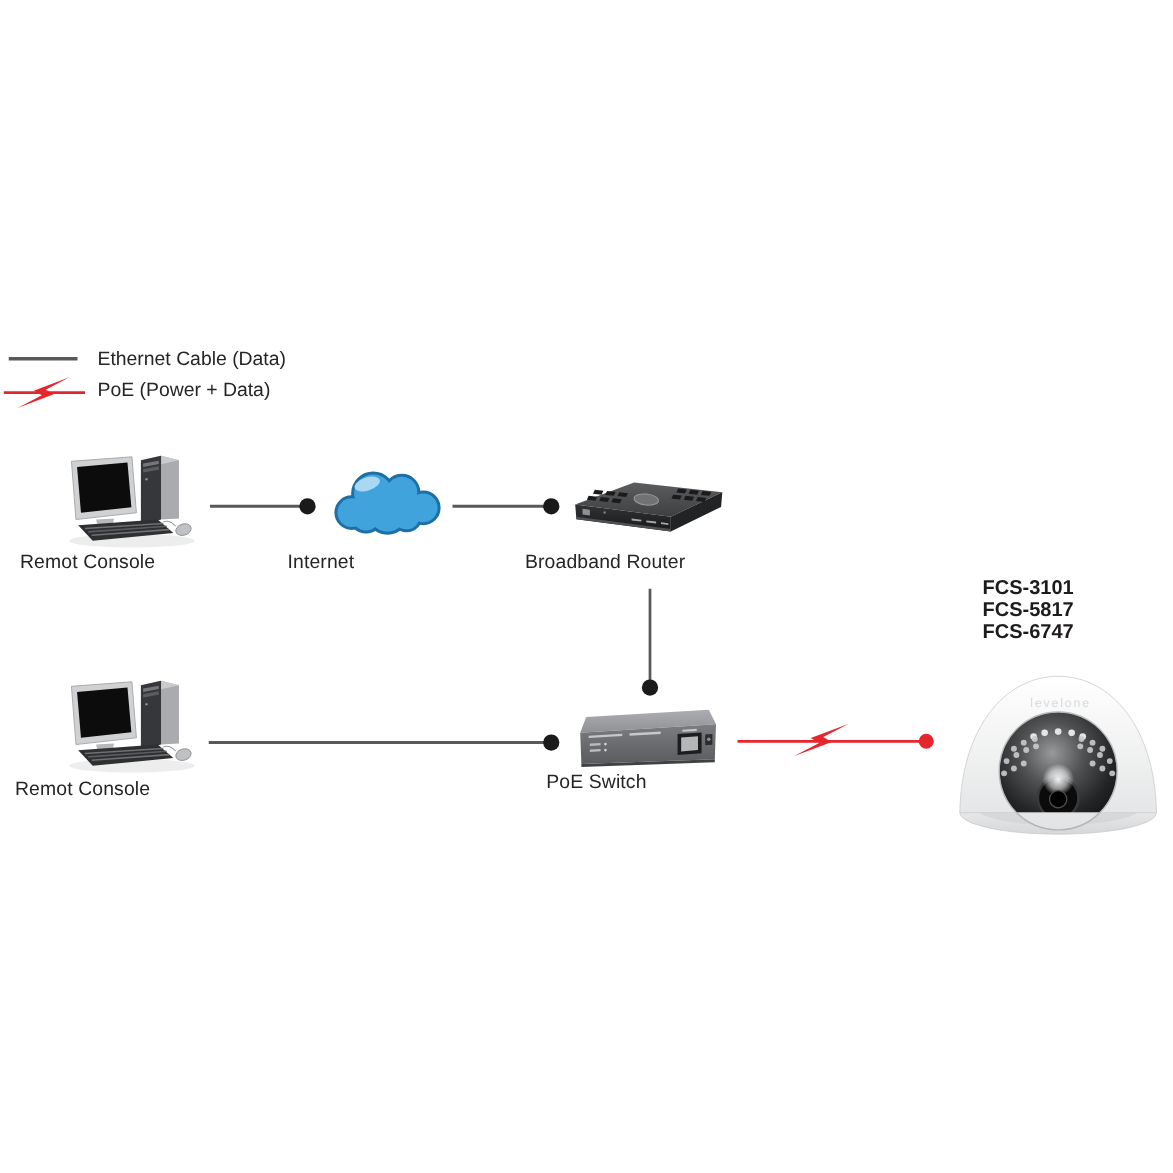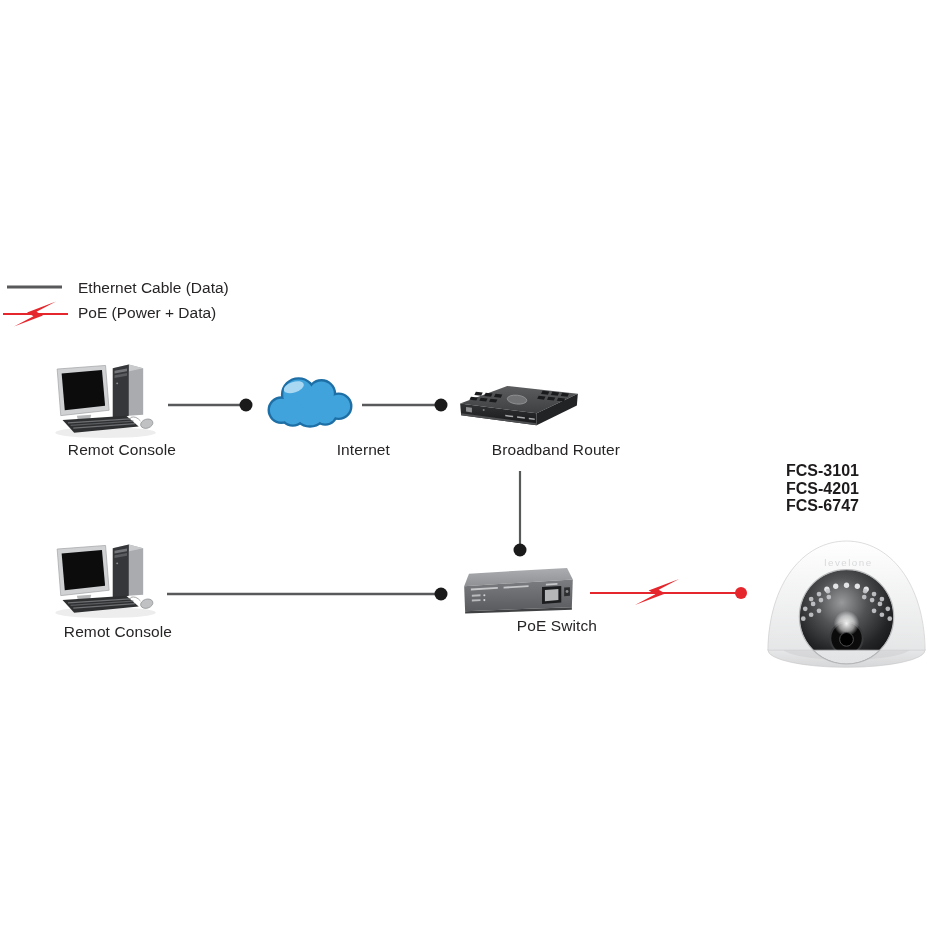--- a/index.html
+++ b/index.html
@@ -2,21 +2,21 @@
 <html><head>
 <meta charset="utf-8">
 <style>
   html,body{margin:0;padding:0;background:#fff;}
   #canvas{
     position:relative;width:938px;height:938px;background:#fff;
     font-family:"Liberation Sans","DejaVu Sans",sans-serif;overflow:hidden;
   }
   .abs{position:absolute;}
   .node-label{
-    position:absolute;text-align:right;font-size:15.5px;color:#272425;
+    position:absolute;text-align:left;font-size:15.5px;color:#272425;
     letter-spacing:0.1px;white-space:nowrap;
   }
   .legend-label{
     position:absolute;font-size:15.5px;color:#272425;white-space:nowrap;
   }
   #camera-models{
     position:absolute;left:786px;top:462px;width:122px;
     font-weight:bold;font-size:16px;line-height:17.6px;color:#1e1b1c;
   }
   svg{display:block;}
@@ -205,21 +205,21 @@
       <polygon points="89,26 103,25 103,36.5 89,37.6" fill="#B4B6B8"></polygon>
       <polygon points="109,23.5 115,23.1 115,32 109,32.5" fill="#2C2D2F"></polygon>
       <circle cx="112" cy="27.5" r="1.5" fill="#8A8C8E"></circle>
     </svg>
     <div class="node-label" style="left:437px;top:617px;width:160px">PoE Switch</div>
   </div>
 
   <div>
     <div id="camera-models">
       <div>FCS-3101</div>
-      <div>FCS-4201</div>
+      <div>FCS-5817</div>
       <div>FCS-6747</div>
     </div>
     <svg class="abs" style="left:762px;top:528px" width="172" height="146" viewBox="0 0 175 148">
       <defs>
         <linearGradient id="shellGrad" x1="0" y1="0" x2="0" y2="1">
           <stop offset="0" stop-color="#FFFFFF"></stop>
             <stop offset="1" stop-color="#E2E3E4"></stop>
         </linearGradient>
         <linearGradient id="rimGrad" x1="0" y1="0" x2="0" y2="1">
           <stop offset="0" stop-color="#F7F7F8"></stop>

